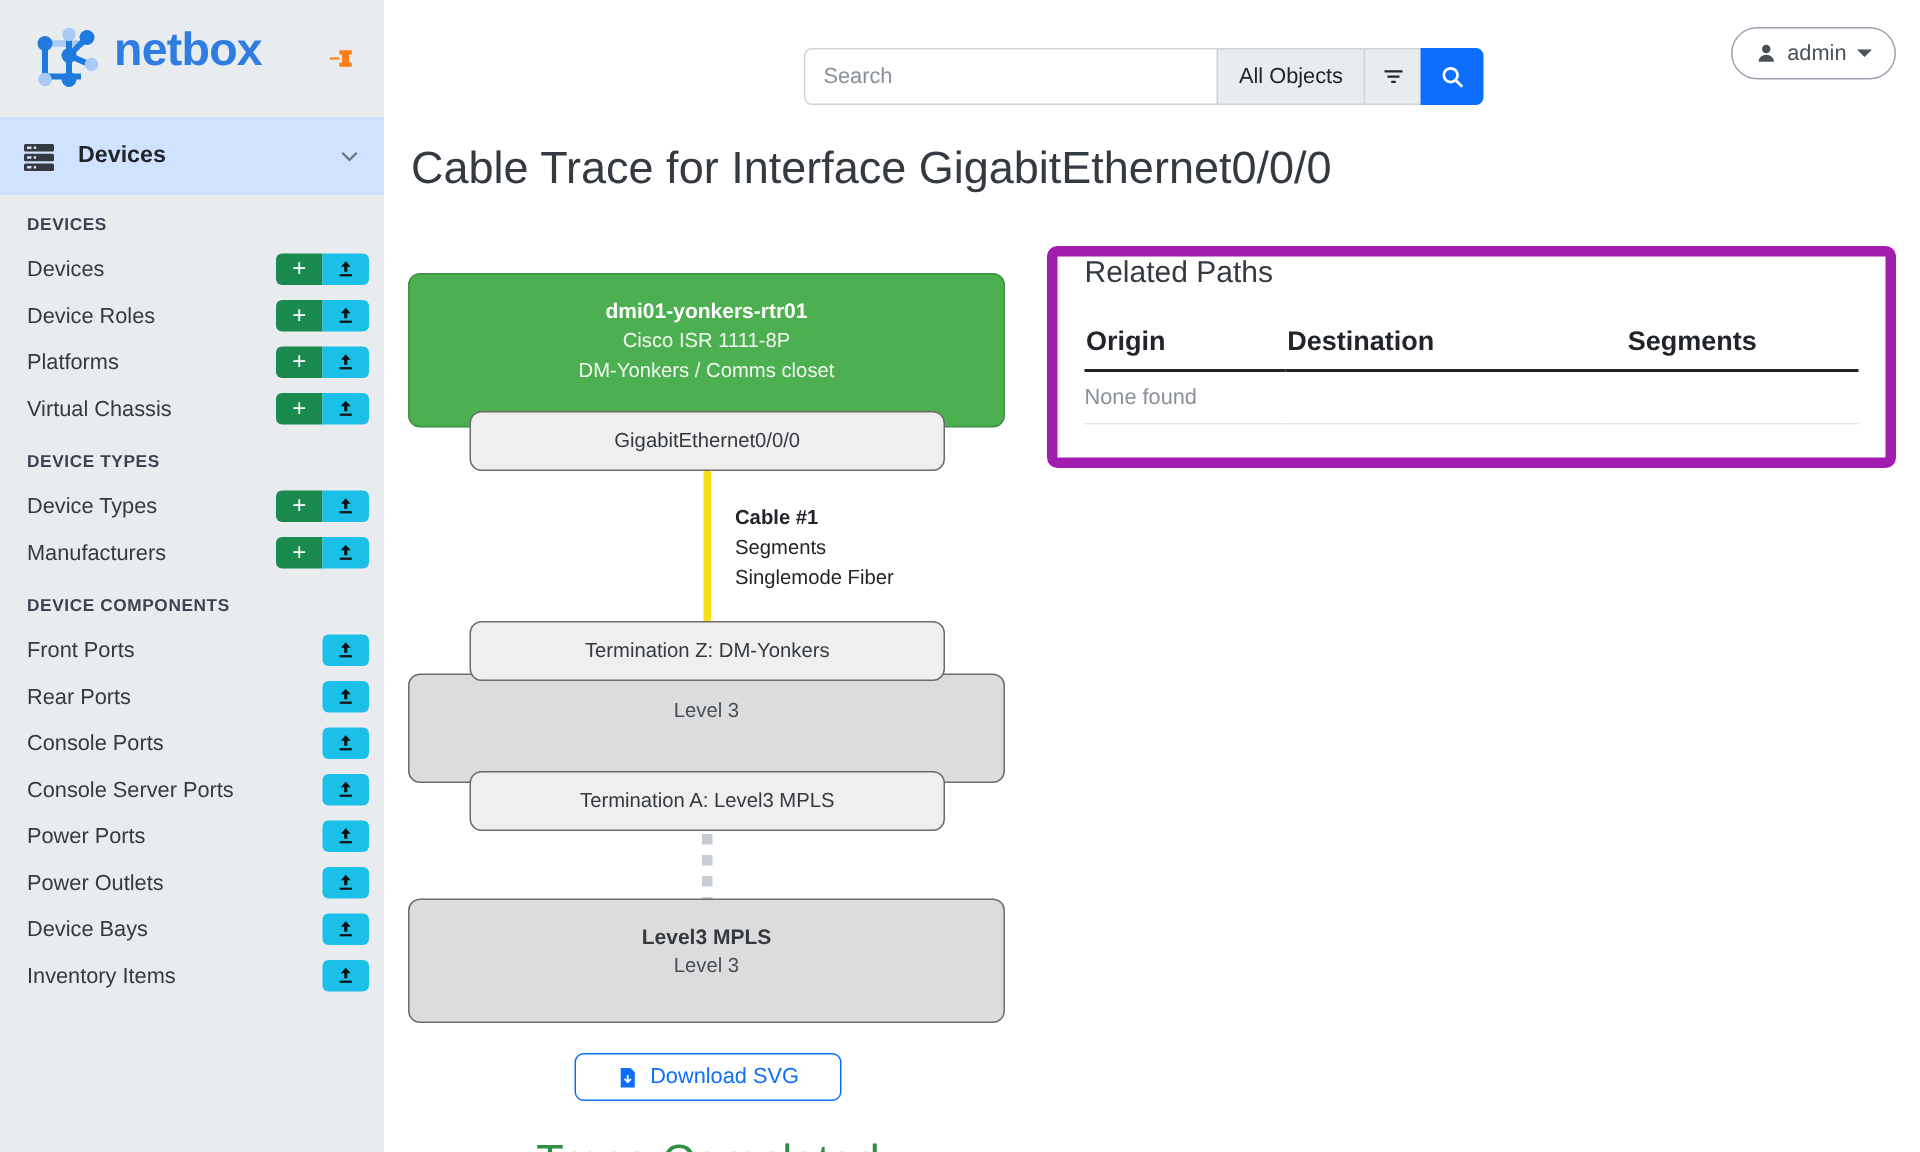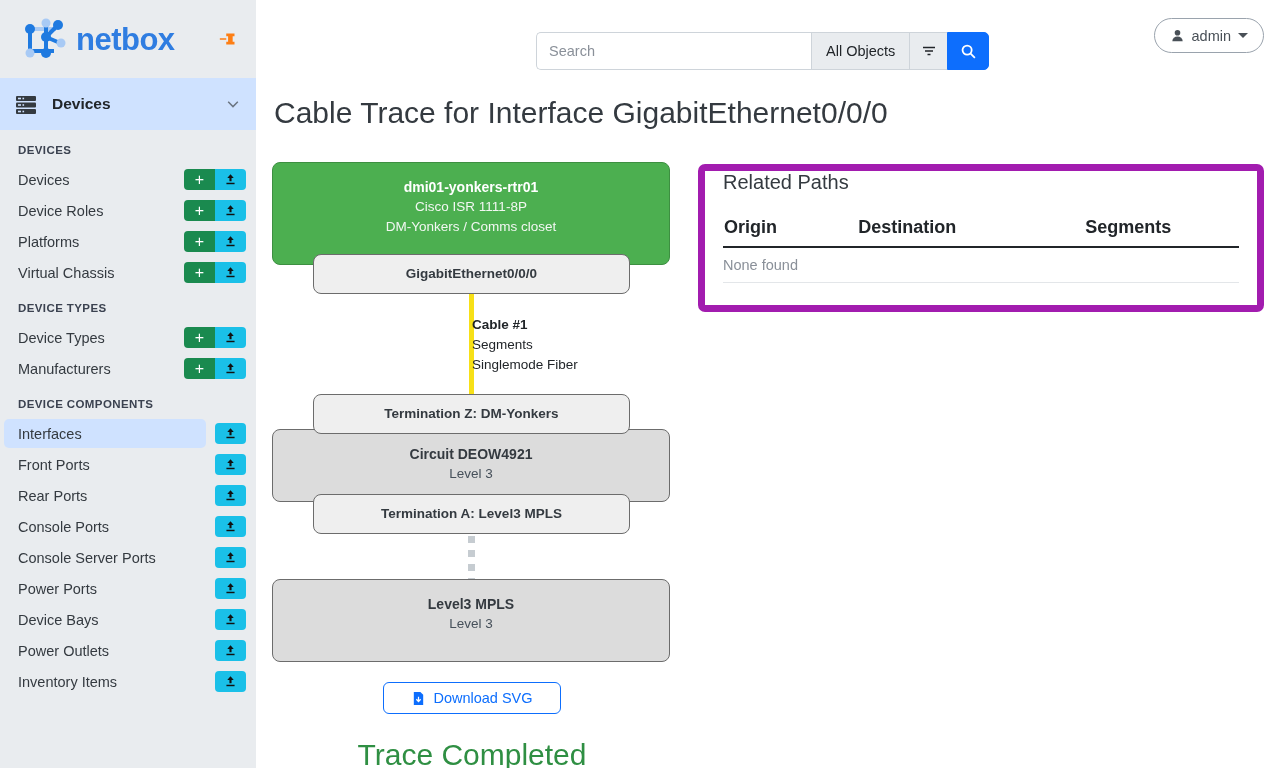--- a/index.html
+++ b/index.html
@@ -20,21 +20,21 @@
     width: 256px; min-width: 256px; height: 768px;
     background: #e9ecef;
     overflow: hidden;
     position: relative;
   }
   .brand-row {
     height: 78px;
     display: flex; align-items: center;
     padding: 0 16px 0 20px;
   }
-  .logo-wrap { display: flex; align-items: center; gap: 4px; flex: 1; }
+  .logo-wrap { display: flex; gap: 4px; flex: 1; }
   .logo-mark { width: 52px; height: 44px; flex: none; }
   .logo-word { font-size: 31px; font-weight: 700; color: #2f7de1; letter-spacing: -0.5px; line-height: 1; }
   .pin-icon { width: 22px; height: 22px; flex: none; }
 
   .nav-group {
     height: 52px;
     display: flex; align-items: center;
     padding: 0 16px 0 14px;
     cursor: pointer;
     color: #212529;
@@ -160,35 +160,35 @@
 
   .node.provider { background: #dcdcdc; color: #343a40; }
   .node.provider .n-t { font-weight: 700; font-size: 14px; line-height: 20px; }
   .node.provider .n-s { font-size: 13.5px; line-height: 20px; color: #46505a; }
 
   .term {
     background: #efefef;
     border: 1px solid #6c6c6c;
     border-radius: 8px;
     text-align: center;
-    font-size: 13.5px; font-weight: 700; color: #343a40;
+    font-size: 13.5px; font-weight: 400; color: #343a40;
     height: 40px; line-height: 38px;
   }
 
   
-  .diagram { position: relative; width: 400px; height: 500px; }
+  .diagram { position: relative; width: 400px; height: 500px; margin-top: 20px; }
   .d-abs { position: absolute; }
 
   .cable-line {
     position: absolute;
     width: 5px;
     background: #f7e017;
     left: 197px;
   }
-  .cable-label { position: absolute; left: 200px; text-align: left; }
+  .cable-label { position: absolute; left: 218px; text-align: left; }
   .cable-label .c-t { font-weight: 700; font-size: 13.5px; color: #212529; line-height: 20px; }
   .cable-label .c-s { font-size: 13.5px; color: #212529; line-height: 20px; }
 
   .dots { position: absolute; left: 196px; width: 7px; }
   .dot { width: 7px; height: 7px; background: #c6ccd1; margin-bottom: 7px; }
 
   .dl-btn {
     display: inline-flex; align-items: center; gap: 7px;
     border: 1px solid #0d6efd; border-radius: 6px;
     background: #fff; color: #0d6efd;
@@ -353,32 +353,20 @@
             <div class="mini-btn add">+</div>
             <div class="mini-btn imp">
               <svg width="13" height="13" viewBox="0 0 16 16">
                 <path d="M8 1.5 L12 6 H9.3 v4 H6.7 V6 H4 z" fill="#111"></path>
                 <rect x="3" y="12" width="10" height="1.8" fill="#111"></rect>
               </svg>
             </div>
           </div>
         </div>
         <div class="sub-head">DEVICE COMPONENTS</div>
-        <div class="nav-item active">
-          <div class="n-hl"></div>
-          <span class="n-label">Interfaces</span>
-          <div class="btn-grp">
-            <div class="mini-btn imp solo">
-              <svg width="13" height="13" viewBox="0 0 16 16">
-                <path d="M8 1.5 L12 6 H9.3 v4 H6.7 V6 H4 z" fill="#111"></path>
-                <rect x="3" y="12" width="10" height="1.8" fill="#111"></rect>
-              </svg>
-            </div>
-          </div>
-        </div>
         <div class="nav-item">
           <div class="n-hl"></div>
           <span class="n-label">Front Ports</span>
           <div class="btn-grp">
             <div class="mini-btn imp solo">
               <svg width="13" height="13" viewBox="0 0 16 16">
                 <path d="M8 1.5 L12 6 H9.3 v4 H6.7 V6 H4 z" fill="#111"></path>
                 <rect x="3" y="12" width="10" height="1.8" fill="#111"></rect>
               </svg>
             </div>
@@ -427,33 +415,33 @@
             <div class="mini-btn imp solo">
               <svg width="13" height="13" viewBox="0 0 16 16">
                 <path d="M8 1.5 L12 6 H9.3 v4 H6.7 V6 H4 z" fill="#111"></path>
                 <rect x="3" y="12" width="10" height="1.8" fill="#111"></rect>
               </svg>
             </div>
           </div>
         </div>
         <div class="nav-item">
           <div class="n-hl"></div>
+          <span class="n-label">Power Outlets</span>
+          <div class="btn-grp">
+            <div class="mini-btn imp solo">
+              <svg width="13" height="13" viewBox="0 0 16 16">
+                <path d="M8 1.5 L12 6 H9.3 v4 H6.7 V6 H4 z" fill="#111"></path>
+                <rect x="3" y="12" width="10" height="1.8" fill="#111"></rect>
+              </svg>
+            </div>
+          </div>
+        </div>
+        <div class="nav-item">
+          <div class="n-hl"></div>
           <span class="n-label">Device Bays</span>
-          <div class="btn-grp">
-            <div class="mini-btn imp solo">
-              <svg width="13" height="13" viewBox="0 0 16 16">
-                <path d="M8 1.5 L12 6 H9.3 v4 H6.7 V6 H4 z" fill="#111"></path>
-                <rect x="3" y="12" width="10" height="1.8" fill="#111"></rect>
-              </svg>
-            </div>
-          </div>
-        </div>
-        <div class="nav-item">
-          <div class="n-hl"></div>
-          <span class="n-label">Power Outlets</span>
           <div class="btn-grp">
             <div class="mini-btn imp solo">
               <svg width="13" height="13" viewBox="0 0 16 16">
                 <path d="M8 1.5 L12 6 H9.3 v4 H6.7 V6 H4 z" fill="#111"></path>
                 <rect x="3" y="12" width="10" height="1.8" fill="#111"></rect>
               </svg>
             </div>
           </div>
         </div>
         <div class="nav-item">
@@ -526,21 +514,20 @@
           </div>
 
           <div class="cable-line" style="top:132px; height:100px;"></div>
           <div class="cable-label" style="top:153px;">
             <div class="c-t">Cable #1</div>
             <div class="c-s">Segments</div>
             <div class="c-s">Singlemode Fiber</div>
           </div>
 
           <div class="node circuit d-abs" style="left:0px; top:267px; width:398px; height:73px;">
-            <div class="n-t">Circuit DEOW4921</div>
             <div class="n-s">Level 3</div>
           </div>
 
           <div class="term d-abs" style="left:41px; top:232px; width:317px;">
             <span>Termination Z: DM-Yonkers</span>
           </div>
 
           <div class="term d-abs" style="left:41px; top:332px; width:317px;">
             <span>Termination A: Level3 MPLS</span>
           </div>

